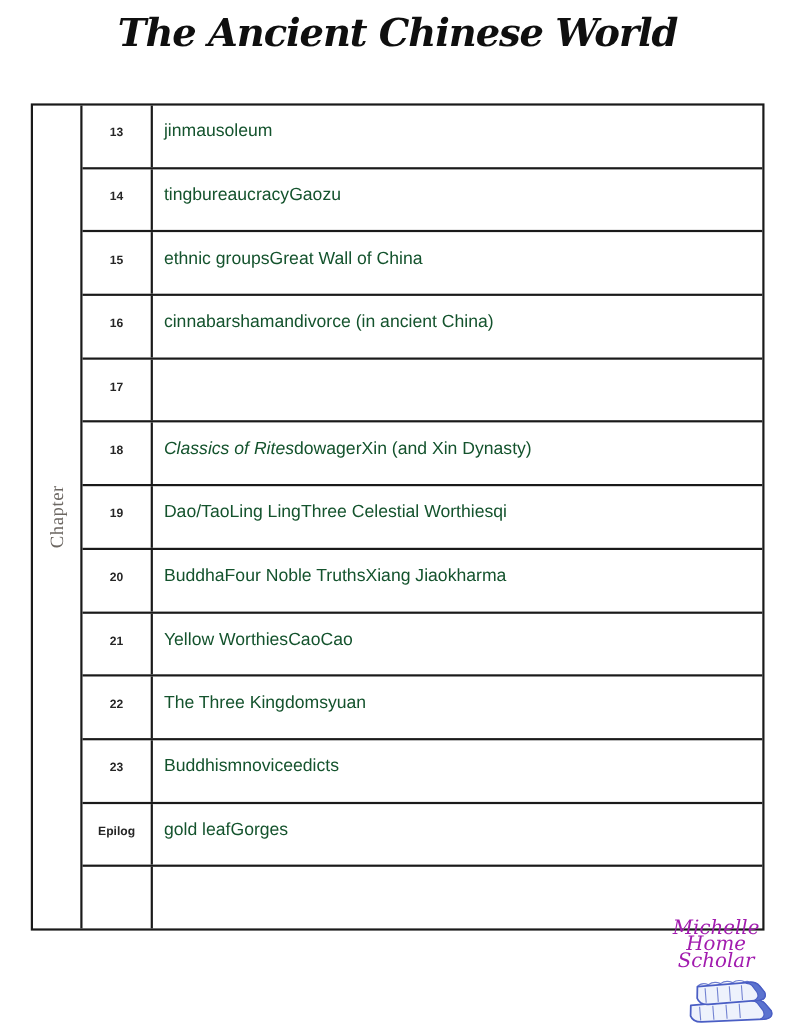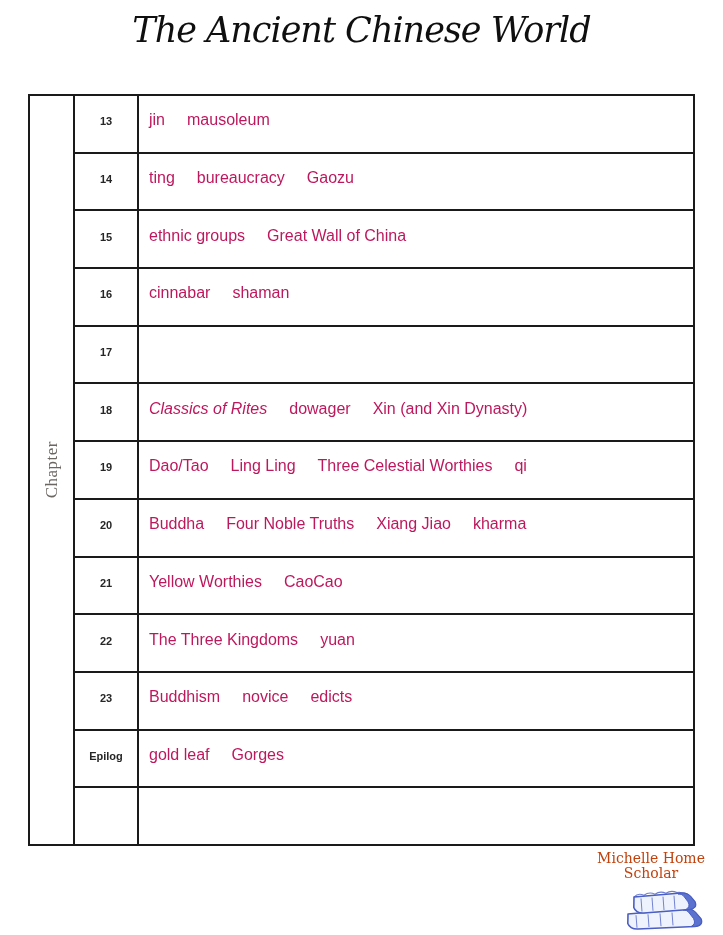--- a/index.html
+++ b/index.html
@@ -17,21 +17,21 @@
 
   
   .page-title {
     position: absolute;
     top: 10px;
     left: 0;
     width: 723px;
     text-align: center;
     font-family: "DejaVu Serif", serif;
     font-style: italic;
-    font-weight: 400;
+    font-weight: 700;
     font-size: 35px;
     letter-spacing: -1px;
     color: #0f0f0f;
     white-space: nowrap;
   }
 
   
   .voc-table {
     position: absolute;
     left: 28px;
@@ -81,43 +81,43 @@
     justify-content: center;
     padding-bottom: 5px;
     font-size: 11px;
     font-weight: 700;
     color: #262626;
   }
   .content-cell {
     flex: 1;
     display: flex;
     align-items: center;
-    gap: 22px;
     padding-left: 10px;
     padding-bottom: 7px;
     font-size: 16px;
-    color: #be185d;
+    color: #14532d;
     white-space: nowrap;
     overflow: hidden;
   }
   .term.italic { font-style: italic; }
 
   
   .watermark {
     position: absolute;
     right: 12px;
     bottom: 4px;
     width: 120px;
     text-align: center;
   }
   .wm-text {
     font-family: "DejaVu Serif", serif;
-    font-size: 14px;
+    font-style: italic;
+    font-size: 18px;
     line-height: 15px;
-    color: #c2410c;
+    color: #a21caf;
   }
   .wm-books {
     display: block;
     margin: 2px 0 0 auto;
     margin-right: 2px;
   }
 </style>
 </head>
 <body>
 
@@ -148,20 +148,21 @@
         <div class="content-cell">
           <span class="term">ethnic groups</span>
           <span class="term">Great Wall of China</span>
         </div>
       </div>
       <div class="row">
         <div class="num-cell">16</div>
         <div class="content-cell">
           <span class="term">cinnabar</span>
           <span class="term">shaman</span>
+          <span class="term">divorce (in ancient China)</span>
         </div>
       </div>
       <div class="row">
         <div class="num-cell">17</div>
       </div>
       <div class="row">
         <div class="num-cell">18</div>
         <div class="content-cell">
           <span class="term italic">Classics of Rites</span>
           <span class="term">dowager</span>

